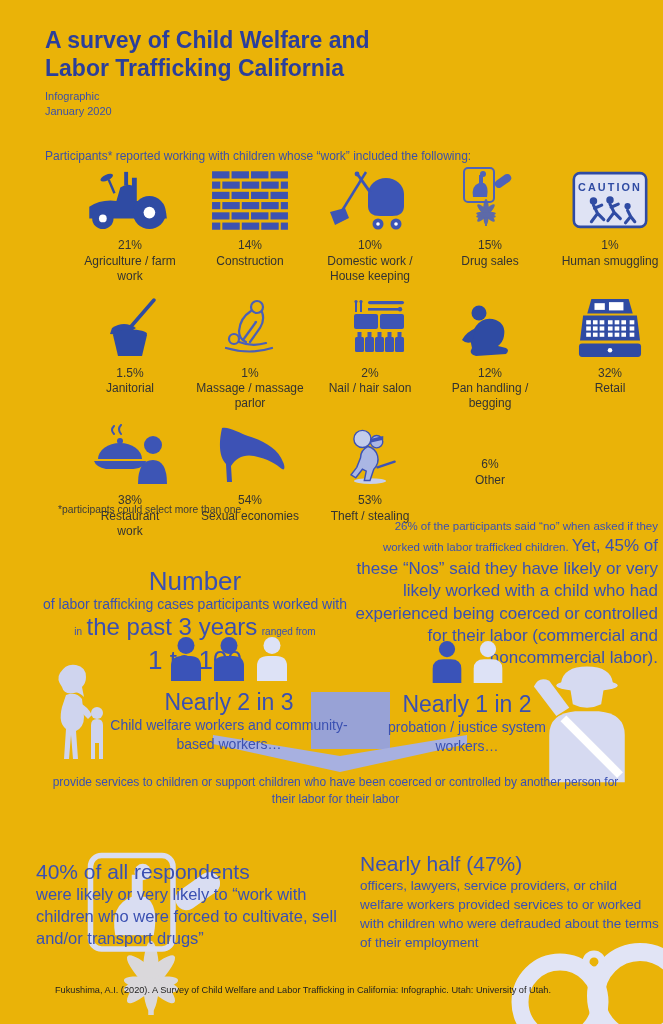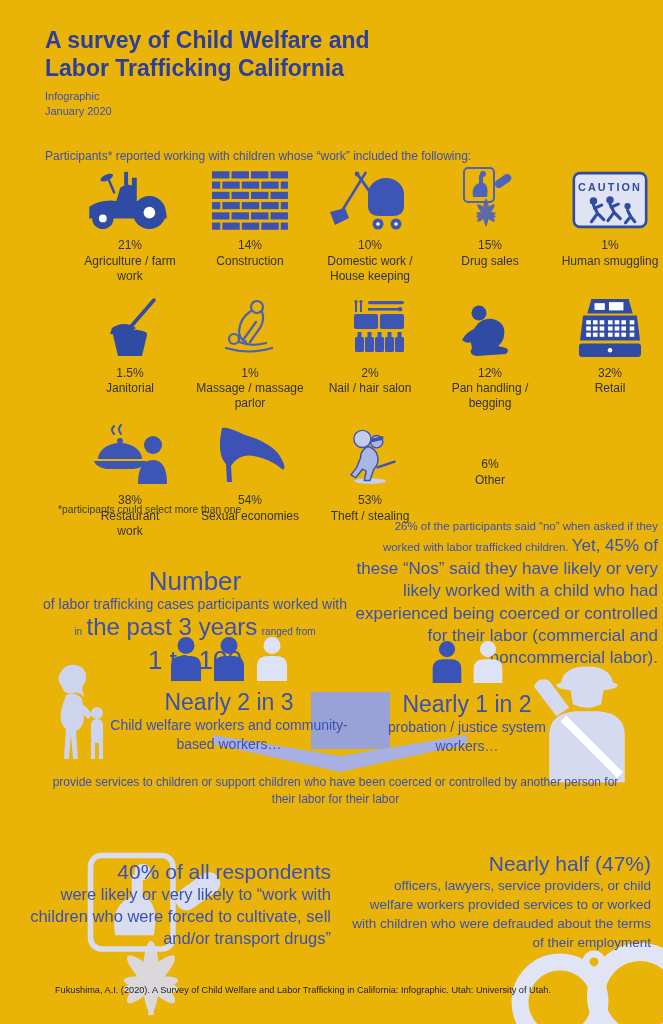--- a/index.html
+++ b/index.html
@@ -39,21 +39,21 @@
   .ratio{text-align:center;color:#3a50b2;}
   .ratio1{left:103px;top:637px;width:252px;}
   .ratio2{left:364px;top:641px;width:206px;}
   .people{display:flex;justify-content:center;gap:7px;align-items:flex-end;}
   .ratio-title{font-size:23px;margin-top:8px;line-height:1.15;}
   .ratio-desc{font-size:14px;line-height:1.3;margin-top:1px;}
 
   .provide{left:42px;top:774px;width:587px;text-align:center;font-size:12px;
            color:#3a50b2;line-height:1.38;}
 
-  .stat{text-align:right;color:#3a50b2;}
+  .stat{text-align:left;color:#3a50b2;margin-left:12px;}
   .stat-left{left:24px;top:859px;width:307px;}
   .stat-right{left:348px;top:851px;width:303px;}
   .stat-head-l{font-size:21px;line-height:1.2;}
   .stat-body-l{font-size:16.5px;line-height:1.32;}
   .stat-head-r{font-size:21px;line-height:1.25;}
   .stat-body-r{font-size:13.5px;line-height:1.4;}
 
   .cite{left:55px;top:985px;width:560px;font-size:9.2px;color:#222;}
 </style>
 </head>

